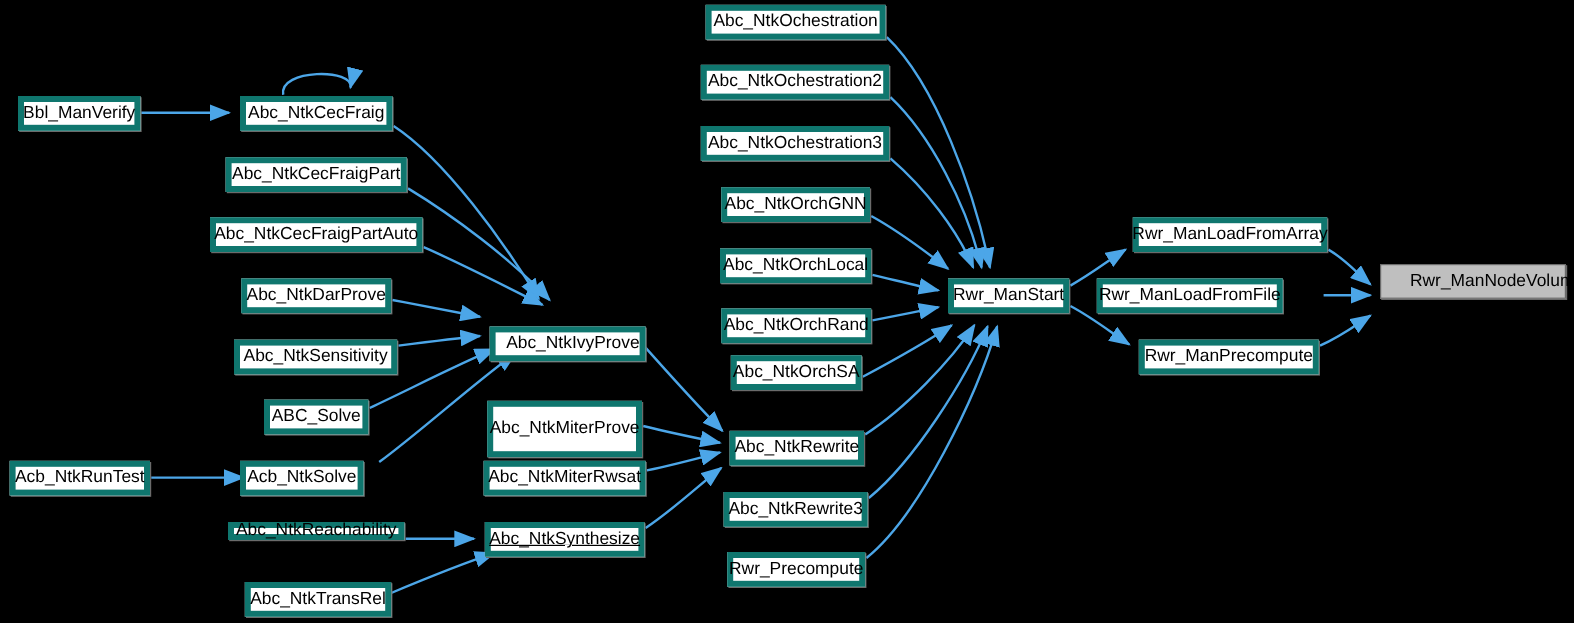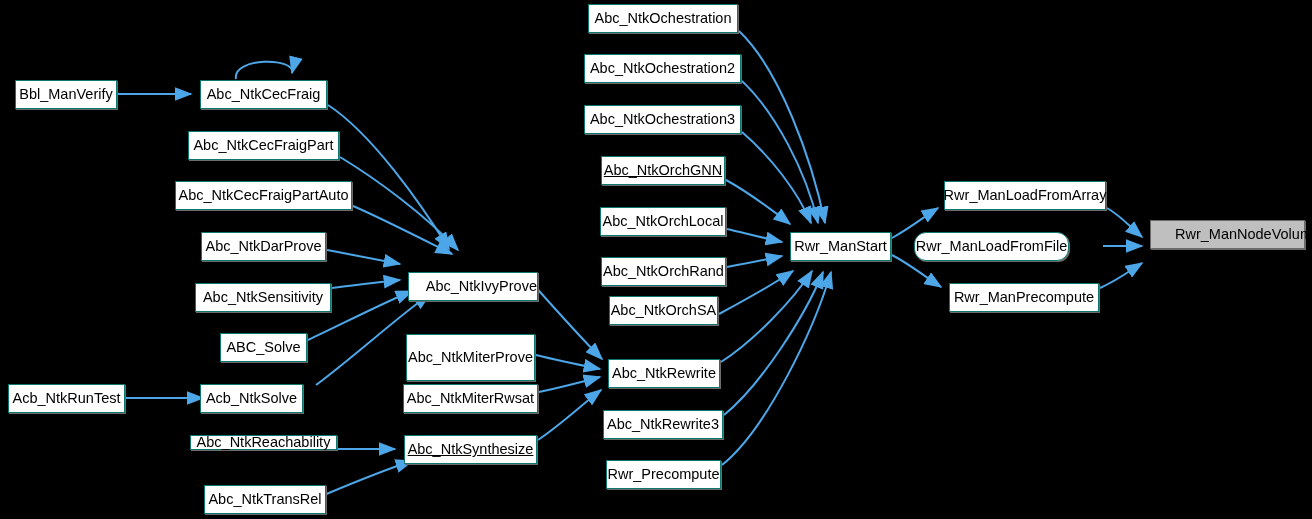--- a/index.html
+++ b/index.html
@@ -1,20 +1,20 @@
 <!DOCTYPE html>
 <html><head>
 <meta charset="utf-8">
 <style>
   html,body{margin:0;padding:0;background:#000;}
   #canvas{position:relative;width:1312px;height:519px;background:#000;overflow:hidden;
           font-family:"Liberation Sans",sans-serif;}
   svg#edges{position:absolute;left:0;top:0;width:1312px;height:519px;}
   .node{position:absolute;box-sizing:border-box;background:#ffffff;
-        border:1px solid #0f766e;display:flex;align-items:center;justify-content:center;
+        border:5px solid #0f766e;display:flex;align-items:center;justify-content:center;
         color:#000;font-size:14.5px;line-height:1;white-space:nowrap;
         box-shadow:1px 1px 0 0 #6b6b6b;}
   .node.focus{background:#bfbfbf;border:1px solid #6b6b6b;}
   .node span{pointer-events:none;}
 </style>
 </head>
 <body>
 
 <div id="canvas" style="width: 1312px; height: 519px; background: rgb(0, 0, 0);">
   <svg id="edges" xmlns="http://www.w3.org/2000/svg">
@@ -105,21 +105,21 @@
       </div>
       <div class="node" style="left: 588px; top: 4px; width: 150px; height: 29px;">
         <span>Abc_NtkOchestration</span>
       </div>
       <div class="node" style="left: 584px; top: 54px; width: 157px; height: 29px;">
         <span>Abc_NtkOchestration2</span>
       </div>
       <div class="node" style="left: 584px; top: 105px; width: 157px; height: 29px;">
         <span>Abc_NtkOchestration3</span>
       </div>
-      <div class="node" style="left: 601px; top: 156px; width: 124px; height: 29px; text-decoration: underline;">
+      <div class="node" style="left: 601px; top: 156px; width: 124px; height: 29px;">
         <span>Abc_NtkOrchGNN</span>
       </div>
       <div class="node" style="left: 600px; top: 207px; width: 126px; height: 29px;">
         <span>Abc_NtkOrchLocal</span>
       </div>
       <div class="node" style="left: 601px; top: 257px; width: 125px; height: 29px;">
         <span>Abc_NtkOrchRand</span>
       </div>
       <div class="node" style="left: 609px; top: 296px; width: 109px; height: 29px;">
         <span>Abc_NtkOrchSA</span>
@@ -132,21 +132,21 @@
       </div>
       <div class="node" style="left: 606px; top: 460px; width: 115px; height: 29px;">
         <span>Rwr_Precompute</span>
       </div>
       <div class="node" style="left: 790px; top: 232px; width: 101px; height: 29px;">
         <span>Rwr_ManStart</span>
       </div>
       <div class="node" style="left: 944px; top: 181px; width: 162px; height: 29px;">
         <span>Rwr_ManLoadFromArray</span>
       </div>
-      <div class="node" style="left: 914px; top: 232px; width: 155px; height: 29px; border-radius: 12px;">
+      <div class="node" style="left: 914px; top: 232px; width: 155px; height: 29px;">
         <span>Rwr_ManLoadFromFile</span>
       </div>
       <div class="node" style="left: 949px; top: 283px; width: 150px; height: 29px;">
         <span>Rwr_ManPrecompute</span>
       </div>
       <div class="node focus" style="left: 1150px; top: 220px; width: 155px; height: 29px; background: rgb(191, 191, 191); padding-left: 40px;">
         <span>Rwr_ManNodeVolume</span>
       </div>
     </div>
 </div>

